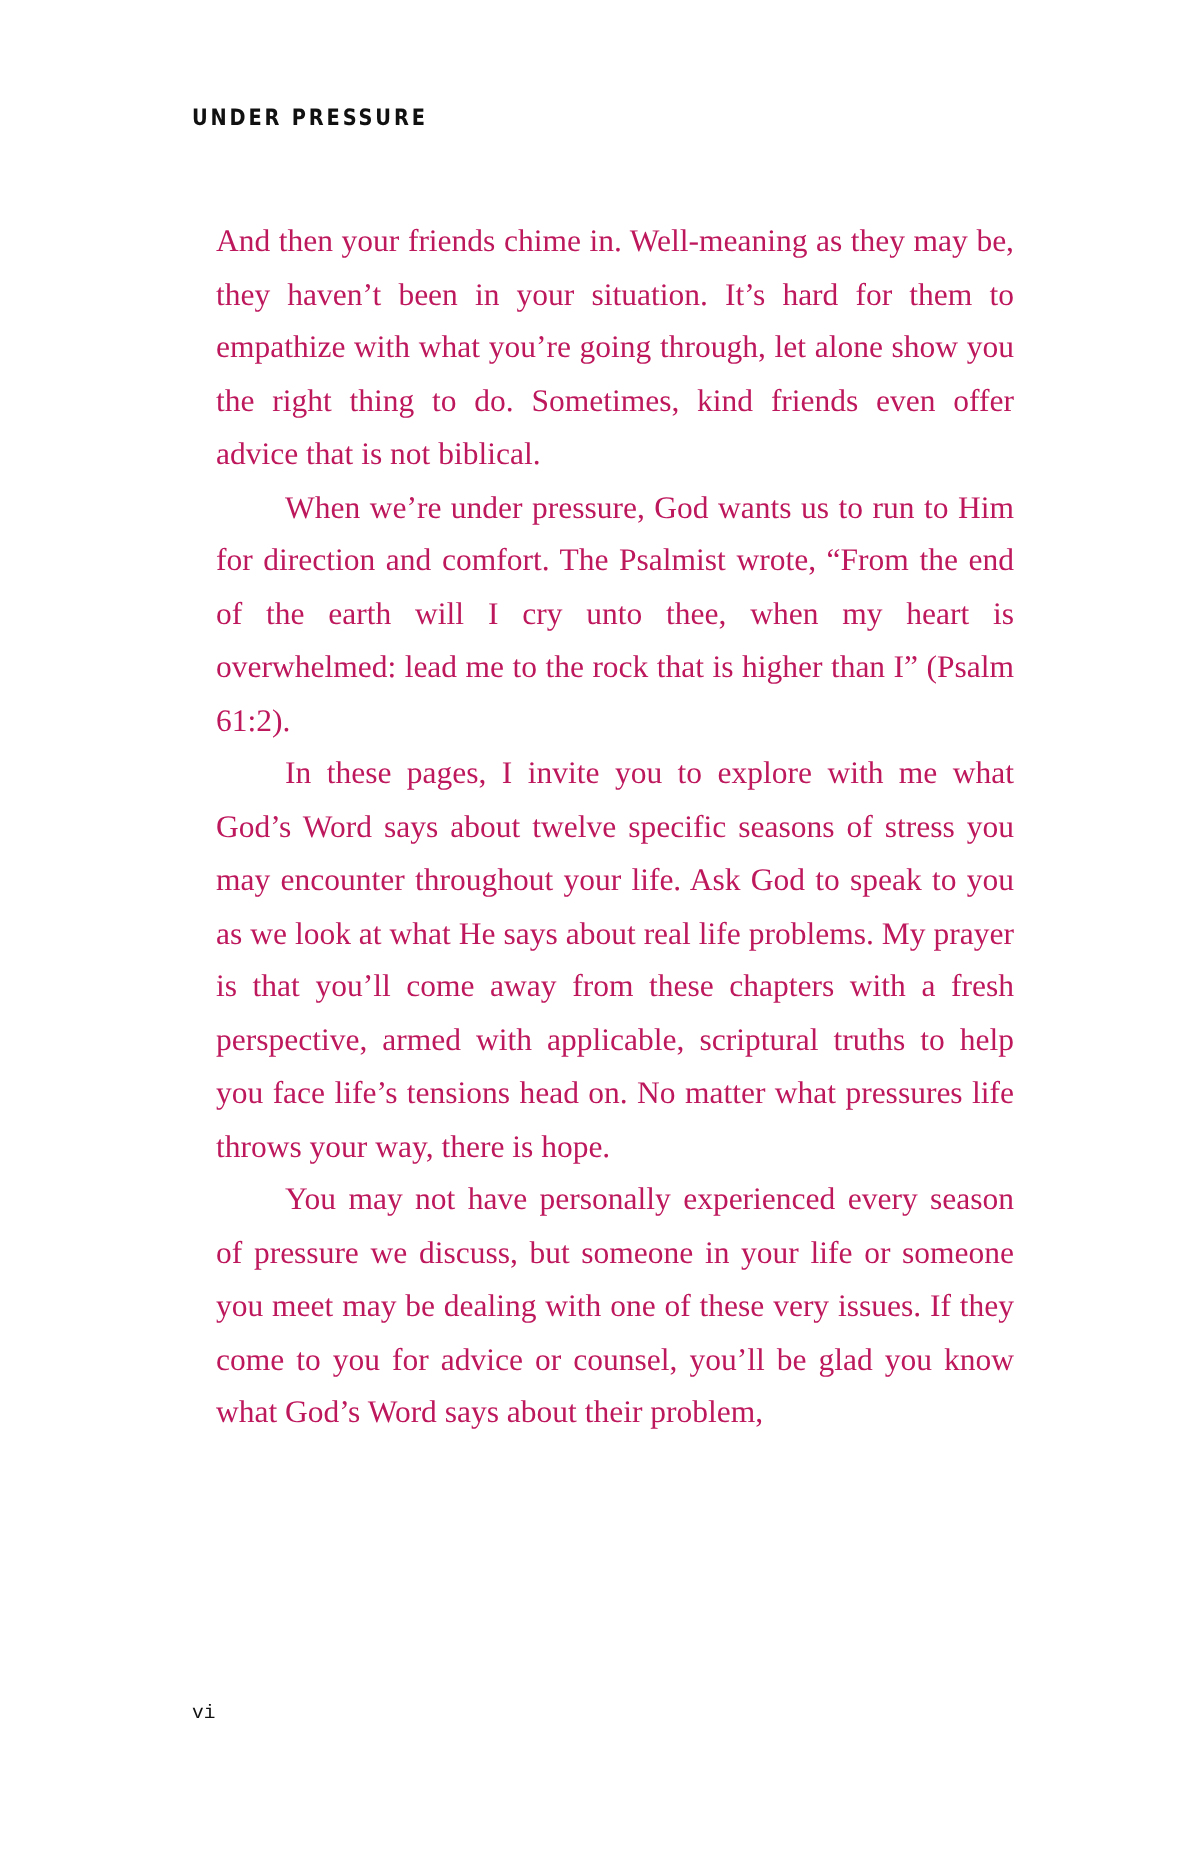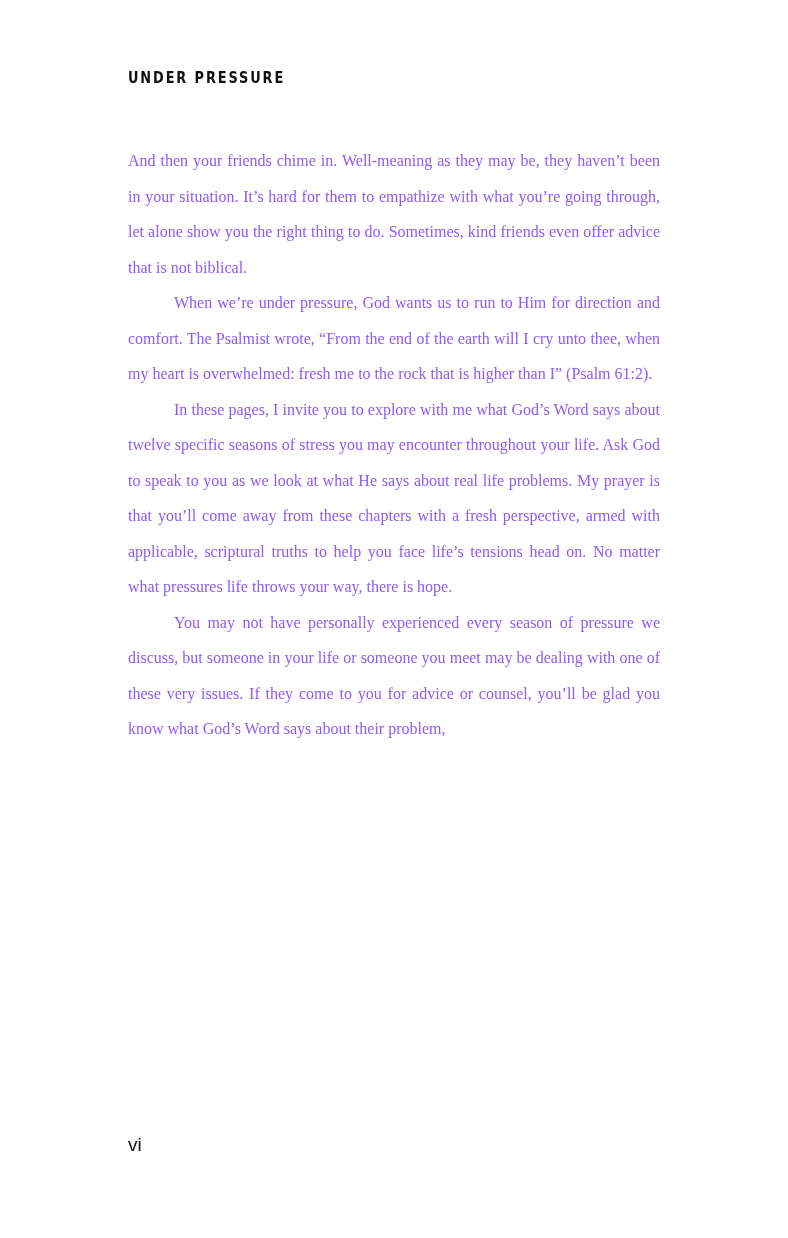--- a/index.html
+++ b/index.html
@@ -22,52 +22,52 @@
       font-weight: bold;
       font-size: 15px;
       letter-spacing: 2.2px;
       transform: scaleX(0.86);
       transform-origin: left top;
       color: #111111;
       white-space: nowrap;
     }
     .body-text {
       position: absolute;
-      left: 128px;
+      left: 144px;
       top: 143px;
       width: 532px;
       font-family: "Liberation Serif", serif;
-      font-size: 16px;
+      font-size: 21px;
       line-height: 35.5px;
-      color: #8b5cf6;
+      color: #be185d;
     }
     .body-text p {
       margin: 0;
       text-align: justify;
       text-indent: 46px;
     }
     .body-text p.first {
       text-indent: 0;
     }
     .folio {
       position: absolute;
       left: 128px;
       top: 1134px;
-      font-family: Liberation Sans, sans-serif;
-      font-size: 19px;
+      font-family: Liberation Mono, monospace;
+      font-size: 13px;
       color: #111111;
     }
   </style>
 </head>
 <body>
 
 <div>
   <div class="running-head">UNDER PRESSURE</div>
 
   <div class="body-text">
     <p class="first">And then your friends chime in. Well-meaning as they may be, they haven’t been in your situation. It’s hard for them to empathize with what you’re going through, let alone show you the right thing to do. Sometimes, kind friends even offer advice that is not biblical.</p>
-    <p>When we’re under pressure, God wants us to run to Him for direction and comfort. The Psalmist wrote, “From the end of the earth will I cry unto thee, when my heart is overwhelmed: fresh me to the rock that is higher than I” (Psalm 61:2).</p>
+    <p>When we’re under pressure, God wants us to run to Him for direction and comfort. The Psalmist wrote, “From the end of the earth will I cry unto thee, when my heart is overwhelmed: lead me to the rock that is higher than I” (Psalm 61:2).</p>
     <p>In these pages, I invite you to explore with me what God’s Word says about twelve specific seasons of stress you may encounter throughout your life. Ask God to speak to you as we look at what He says about real life problems. My prayer is that you’ll come away from these chapters with a fresh perspective, armed with applicable, scriptural truths to help you face life’s tensions head on. No matter what pressures life throws your way, there is hope.</p>
     <p>You may not have personally experienced every season of pressure we discuss, but someone in your life or someone you meet may be dealing with one of these very issues. If they come to you for advice or counsel, you’ll be glad you know what God’s Word says about their problem,</p>
   </div>
 
   <div class="folio">vi</div>
 </div>
 
 </body></html>

